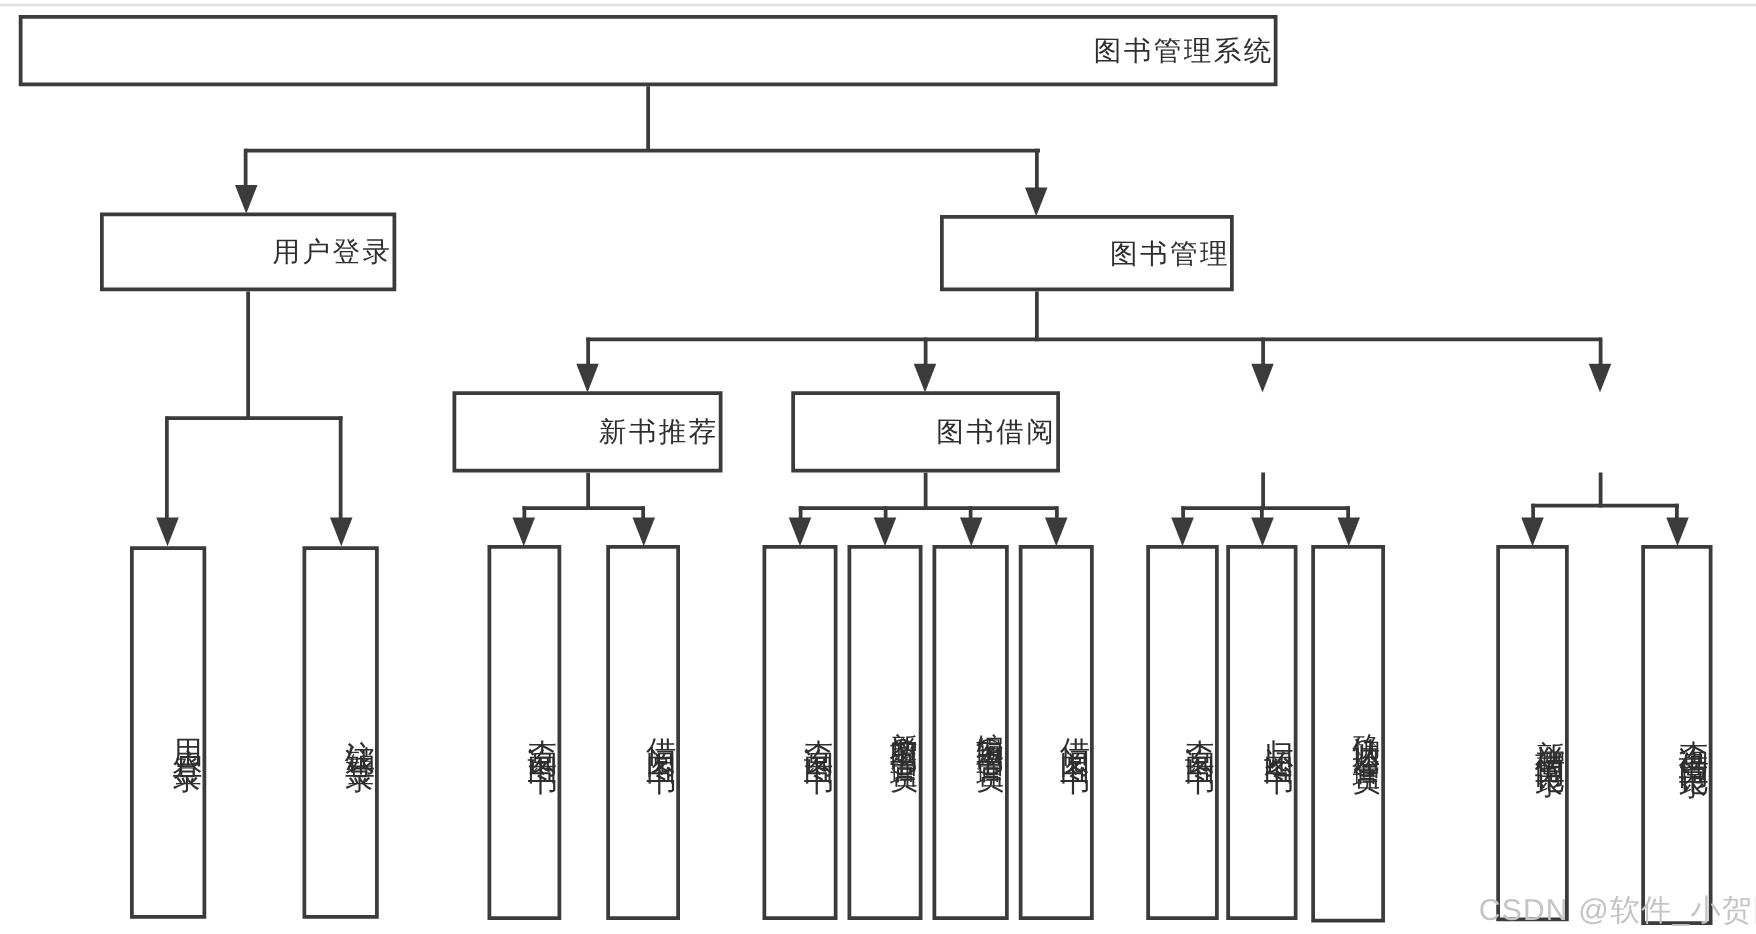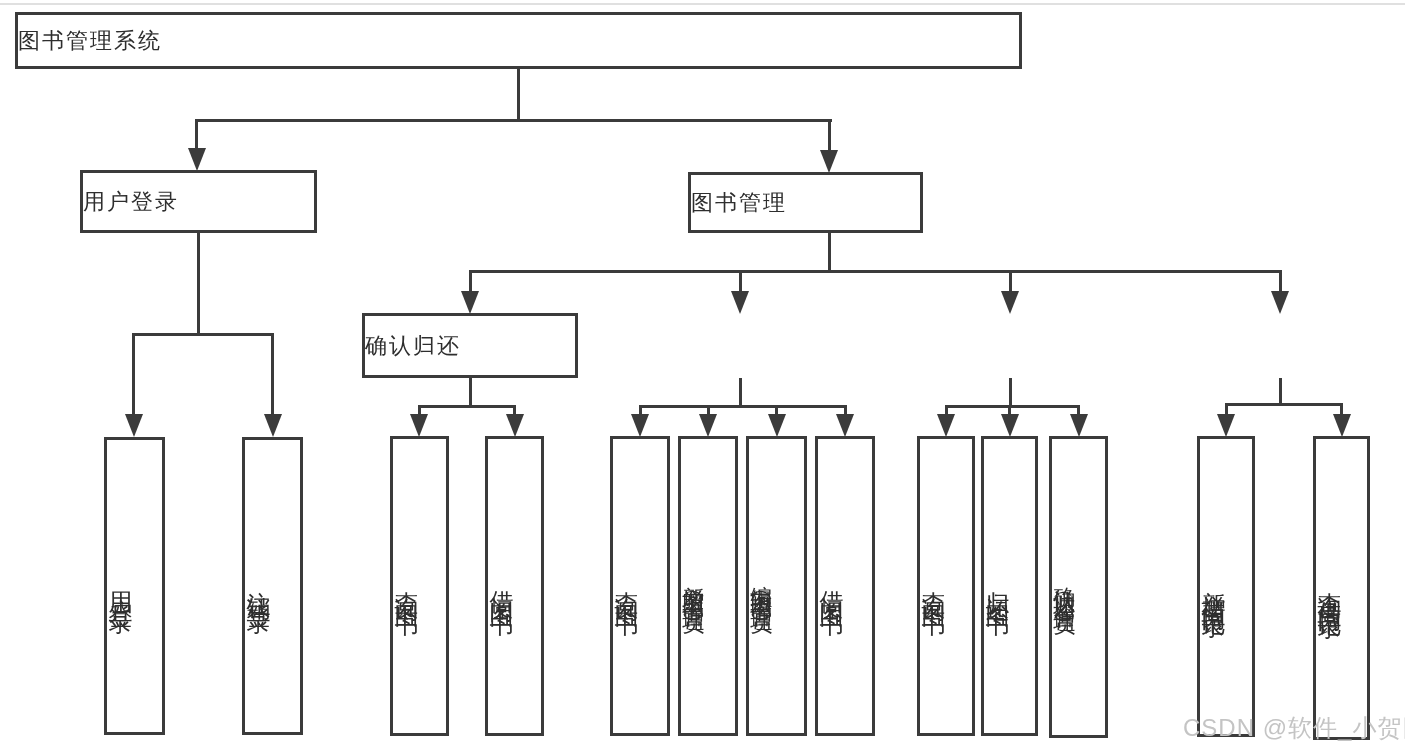--- a/index.html
+++ b/index.html
@@ -16,21 +16,21 @@
     position: absolute; left: 0; top: 3px; width: 1405px; height: 2px;
     background: #e0e0e0;
   }
   .node {
     position: absolute;
     box-sizing: border-box;
     border: 3px solid #3b3b3b;
     background: #ffffff;
     display: flex;
     align-items: center;
-    justify-content: flex-start;
+    justify-content: flex-end;
     z-index: 2;
   }
   .node .htext {
     font-size: 22px;
     letter-spacing: 2px;
     white-space: nowrap;
     line-height: 1;
   }
   .node .vtext {
     writing-mode: vertical-rl;
@@ -72,21 +72,21 @@
   <div class="vline" style="left:517px; top:68px; height:53px;"></div>
   <div class="hline" style="left:196px; top:119px; width:636px;"></div>
   <div class="vline" style="left:195px; top:119px; height:32px;"></div>
   <div class="arrow" style="left:188px; top:148px;"></div>
   <div class="vline" style="left:828px; top:119px; height:34px;"></div>
   <div class="arrow" style="left:820px; top:150px;"></div>
 
   <div class="node" style="left:80px; top:170px; width:237px; height:63px;">
     <span class="htext">用户登录</span>
   </div>
-  <div class="node" style="left:688px; top:172px; width:235px; height:61px;">
+  <div class="node" style="left:752px; top:172px; width:235px; height:61px;">
     <span class="htext">图书管理</span>
   </div>
 
   <div class="vline" style="left:197px; top:233px; height:103px;"></div>
   <div class="hline" style="left:133px; top:333px; width:141px;"></div>
   <div class="vline" style="left:132px; top:333px; height:82px;"></div>
   <div class="arrow" style="left:125px; top:414px;"></div>
   <div class="vline" style="left:271px; top:333px; height:82px;"></div>
   <div class="arrow" style="left:264px; top:414px;"></div>
 
@@ -95,21 +95,24 @@
   <div class="vline" style="left:469px; top:270px; height:23px;"></div>
   <div class="arrow" style="left:461px; top:291px;"></div>
   <div class="vline" style="left:739px; top:270px; height:23px;"></div>
   <div class="arrow" style="left:731px; top:291px;"></div>
   <div class="vline" style="left:1009px; top:270px; height:23px;"></div>
   <div class="arrow" style="left:1001px; top:291px;"></div>
   <div class="vline" style="left:1279px; top:270px; height:23px;"></div>
   <div class="arrow" style="left:1271px; top:291px;"></div>
 
   <div class="node" style="left:362px; top:313px; width:216px; height:65px;">
-    <span class="htext">确认归还</span>
+    <span class="htext">新书推荐</span>
+  </div>
+  <div class="node" style="left:633px; top:313px; width:215px; height:65px;">
+    <span class="htext">图书借阅</span>
   </div>
 
   <div class="vline" style="left:469px; top:378px; height:30px;"></div>
   <div class="hline" style="left:418px; top:405px; width:98px;"></div>
   <div class="vline" style="left:418px; top:405px; height:11px;"></div>
   <div class="arrow" style="left:410px; top:414px;"></div>
   <div class="vline" style="left:513px; top:405px; height:11px;"></div>
   <div class="arrow" style="left:506px; top:414px;"></div>
 
   <div class="vline" style="left:739px; top:378px; height:30px;"></div>

